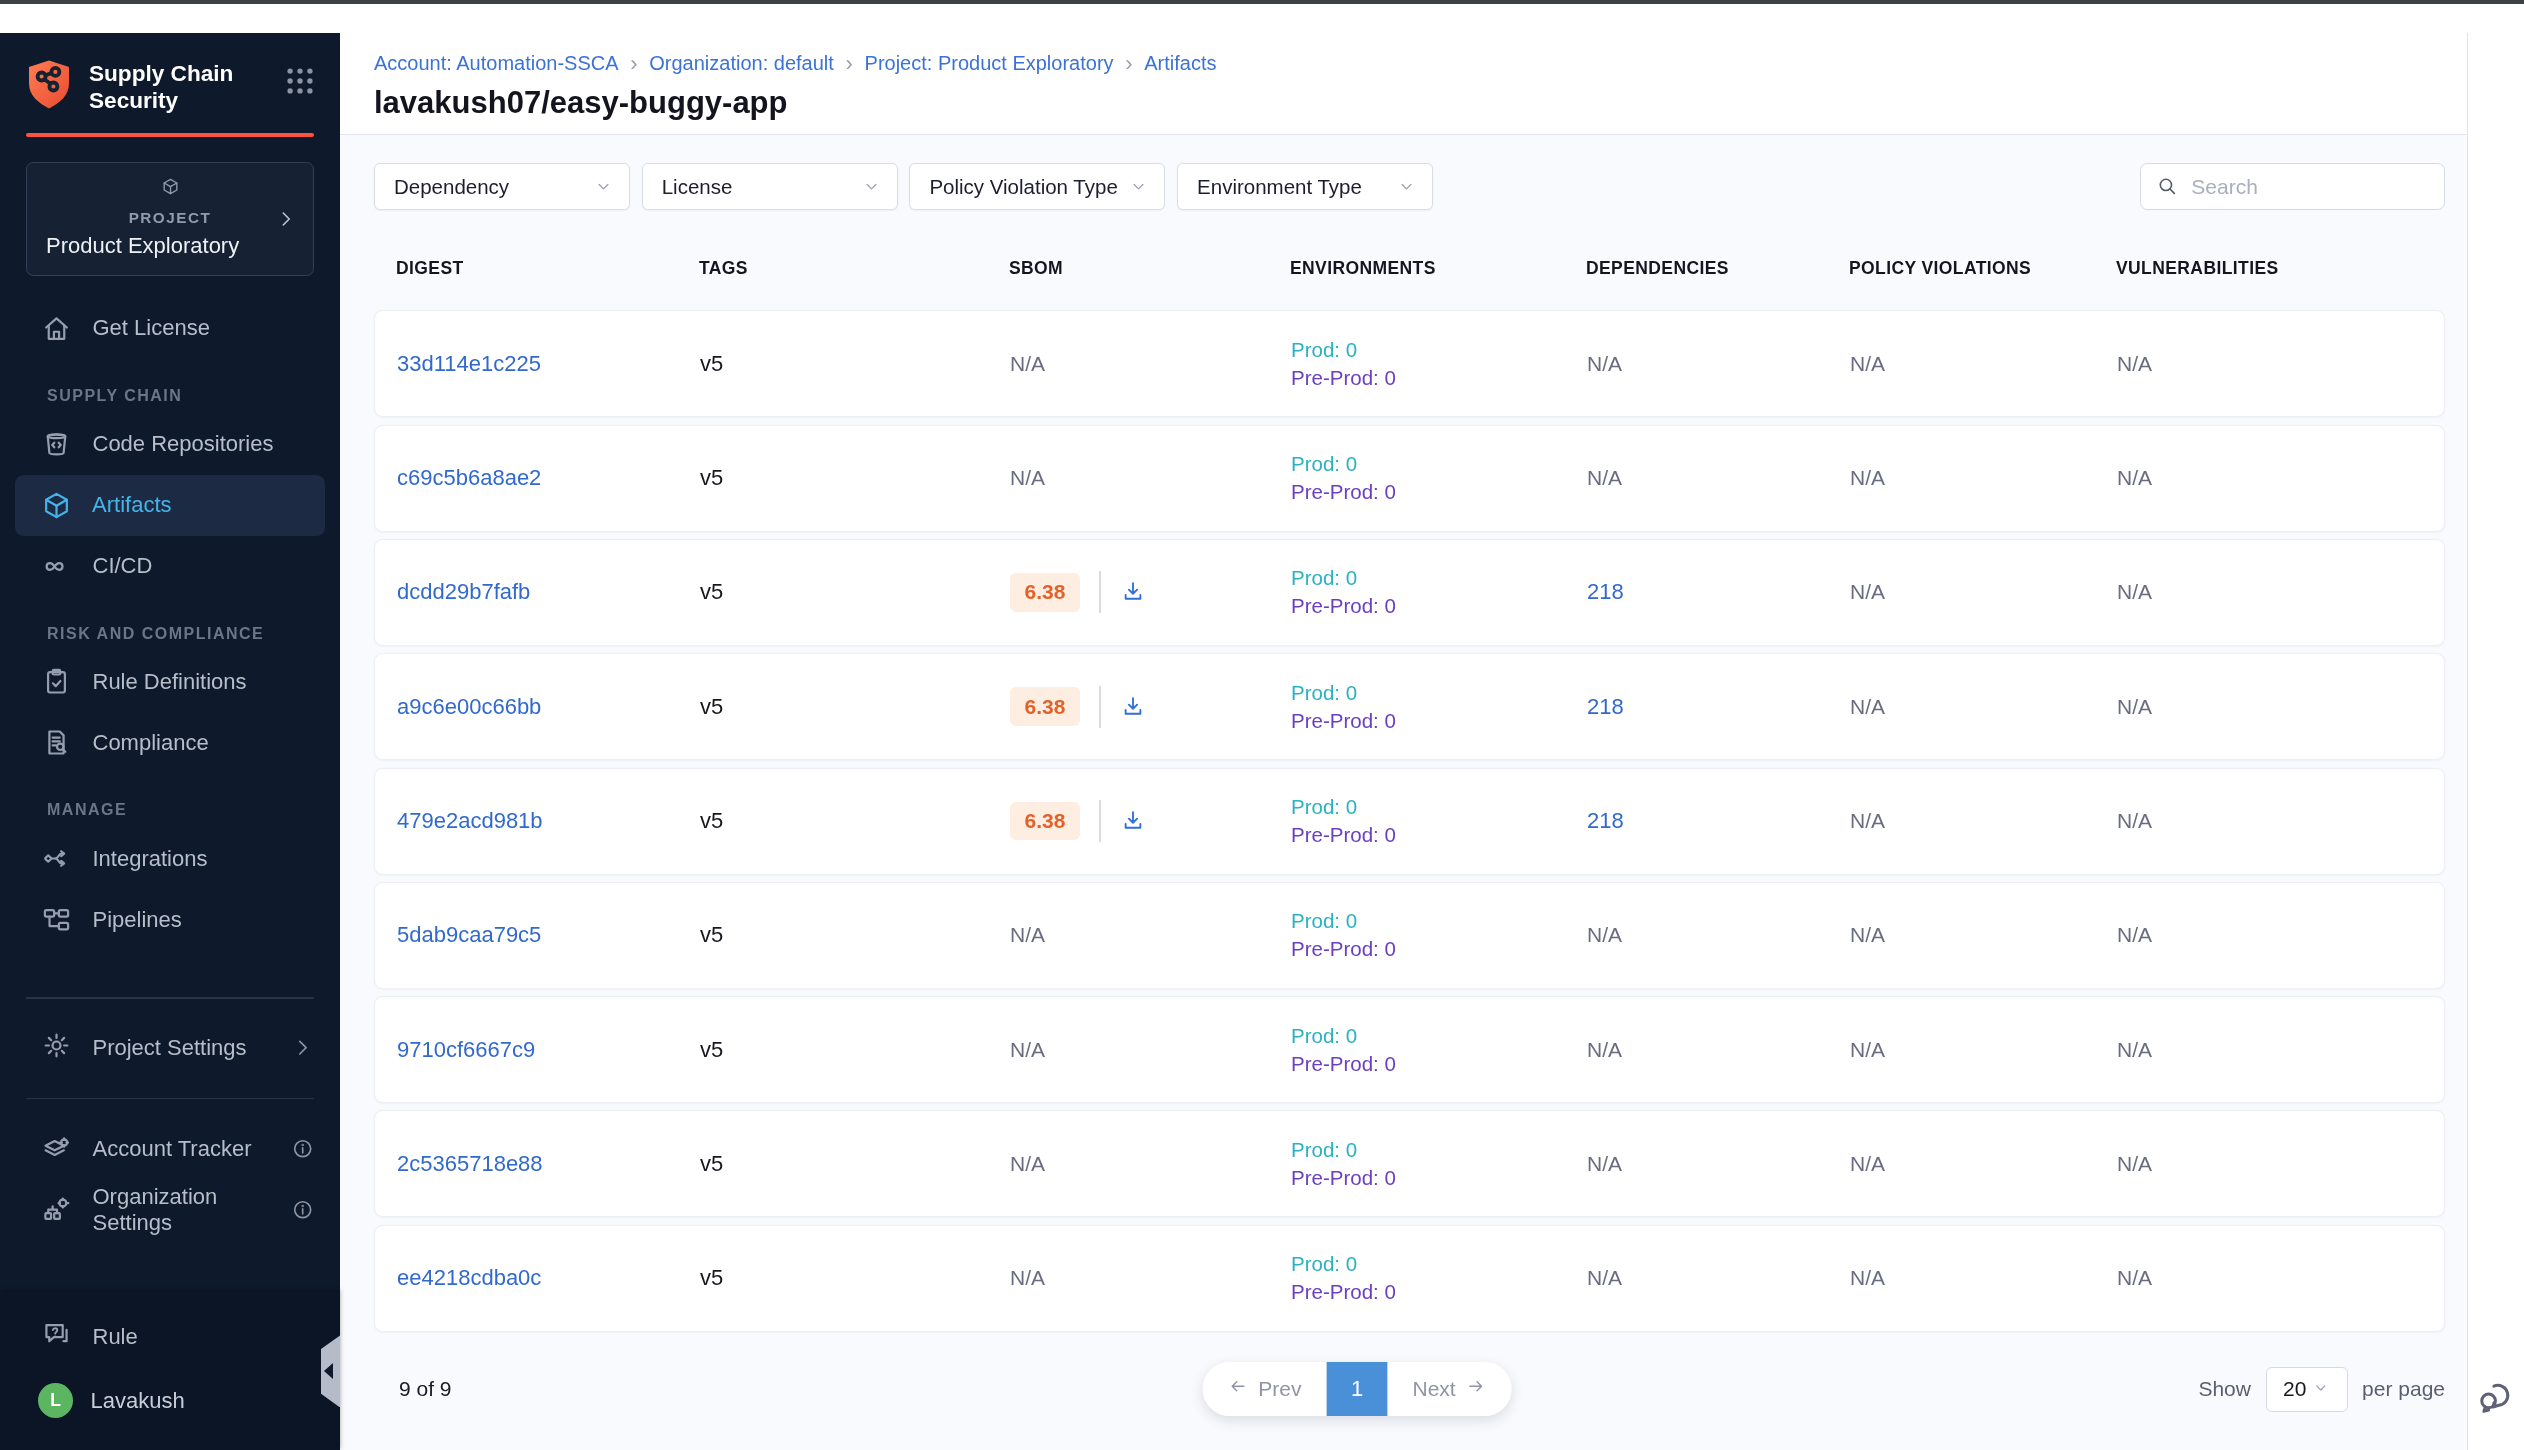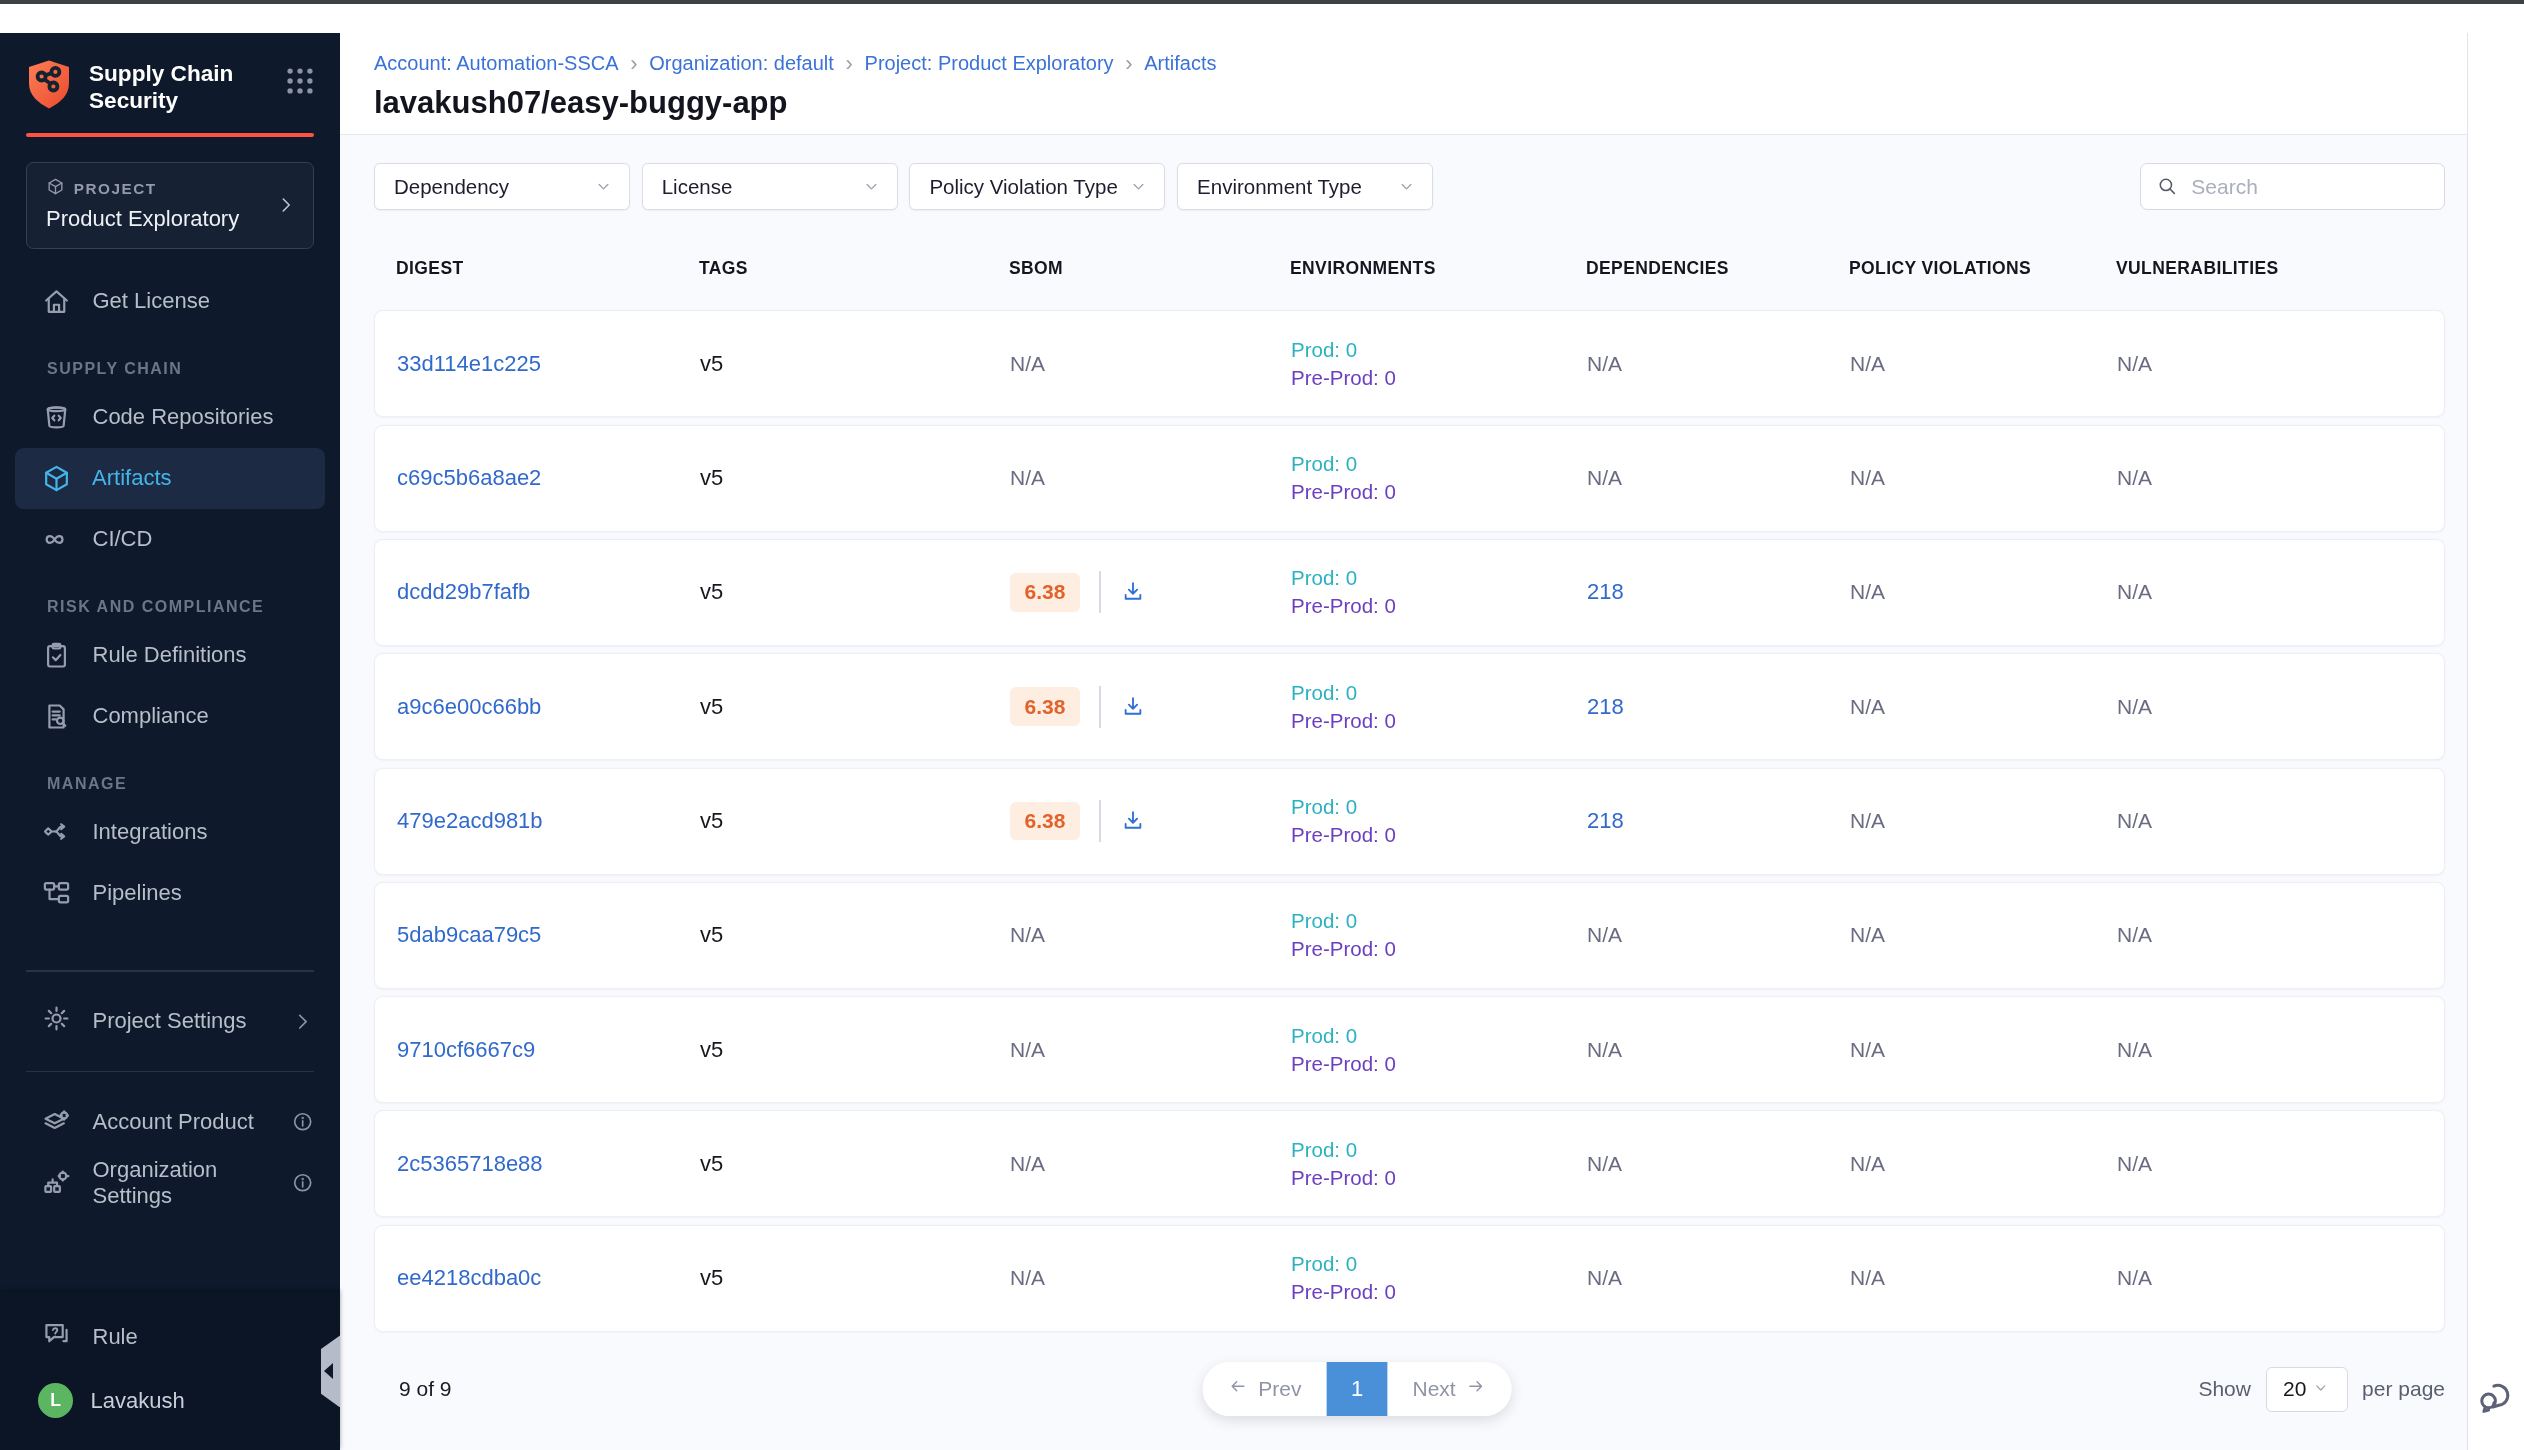--- a/index.html
+++ b/index.html
@@ -13,21 +13,21 @@
   .sidebar { width:340px; flex:none; background:#0e1a2b; display:flex; flex-direction:column; position:relative; }
   .logo-row { display:flex; align-items:flex-start; padding:25px 23.4px 0 25px; }
   .logo-shield { width:48px; height:53px; flex:none; }
   .logo-shield svg { width:100%; height:100%; }
   .app-title { margin-left:16px; font-size:22.6px; font-weight:bold; color:#ffffff; line-height:27px; flex:1; padding-top:1.5px; }
   .grid-btn { width:34px; height:34px; color:#8d93a1; margin-top:5.8px; cursor:pointer; flex:none; }
   .grid-btn svg { width:100%; height:100%; }
   .brand-rule { height:3.7px; background:#ff5240; margin:19px 26px 0; border-radius:2.2px; }
   .project-card { margin:25px 26px 0; border:1.5px solid #32405a; background:#162133; border-radius:7.3px;
                   padding:14.6px 19px 16px; position:relative; cursor:pointer; }
-  .pc-top { display:flex; align-items:center; gap:8.8px; color:#939aa9; font-size:15.3px; font-weight:bold; letter-spacing:1.5px; }
+  .pc-top { display:flex; align-items:center; gap:8.8px; color:#939aa9; font-size:15.3px; font-weight:bold; letter-spacing:1.5px;flex-direction:column; }
   .pc-top svg { width:19px; height:19px; }
   .pc-name { margin-top:5.8px; font-size:22px; color:#eef1f6; }
   .pc-chevron { position:absolute; right:16px; top:50%; transform:translateY(-50%); width:22px; height:22px; color:#c2c7d2; }
   .pc-chevron svg { width:100%; height:100%; }
 
   .sidebar-nav { margin-top:22px; }
   .nav-group-heading { margin:28px 0 8.8px; padding-left:47px; font-size:16px; color:#6b7687;
                        letter-spacing:1.5px; font-weight:bold; }
   .nav-item { height:61px; display:flex; align-items:center; gap:20.5px; padding:0 26px 0 41px;
               font-size:22px; color:#b7bec9; cursor:pointer; }
@@ -254,21 +254,21 @@
       </div>
       <div class="side-divider second"></div>
       <div class="settings-list" id="settings-list">
           <div class="nav-item">
             <svg class="nav-ic" viewBox="0 0 24 24" fill="none" stroke="currentColor" stroke-width="1.7" stroke-linecap="round" stroke-linejoin="round" style="">
               <path d="M3.5 9.8 10.6 6.2l7.1 3.6-7.1 3.6z"></path>
               <path d="M3.5 13.4l7.1 3.6 7.1-3.6"></path>
               <circle cx="17.9" cy="7.4" r="2.4"></circle>
               <path d="M17.9 4.2v1.2M17.9 9.4v1.2M14.9 7.4h1.2M19.7 7.4h1.2"></path>
             </svg>
-            <span>Account Product</span>
+            <span>Account Tracker</span>
             <span class="trail-ic"><svg class="" viewBox="0 0 24 24" fill="none" stroke="currentColor" stroke-width="1.7" stroke-linecap="round" stroke-linejoin="round" style="width:23.4px;height:23.4px;">
                 <circle cx="12" cy="12" r="8.2"></circle>
                 <path d="M12 11.2v5.2"></path>
                 <circle cx="12" cy="8.2" r="0.4" fill="currentColor"></circle>
               </svg></span>
           </div>
           <div class="nav-item">
             <svg class="nav-ic" viewBox="0 0 24 24" fill="none" stroke="currentColor" stroke-width="1.7" stroke-linecap="round" stroke-linejoin="round" style="">
               <rect x="3.4" y="14.8" width="4.4" height="4.4" rx="0.6"></rect>
               <rect x="10.2" y="14.8" width="4.4" height="4.4" rx="0.6"></rect>

